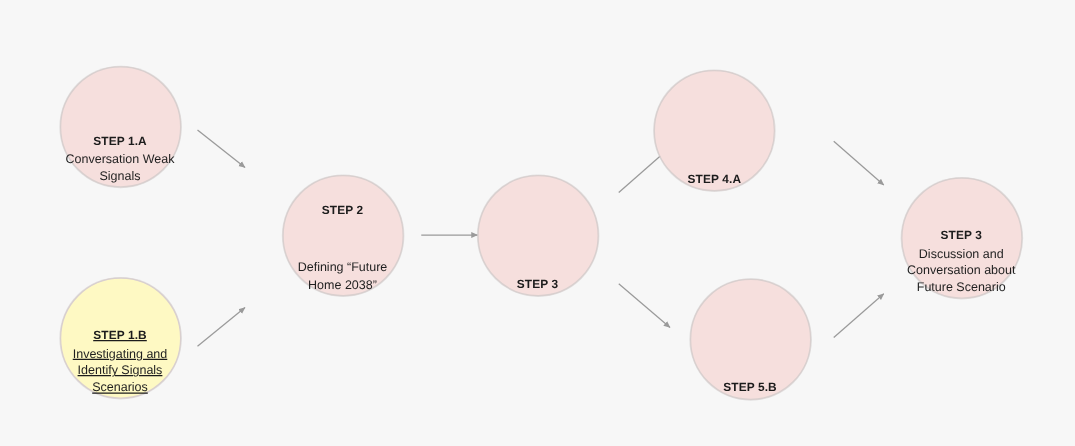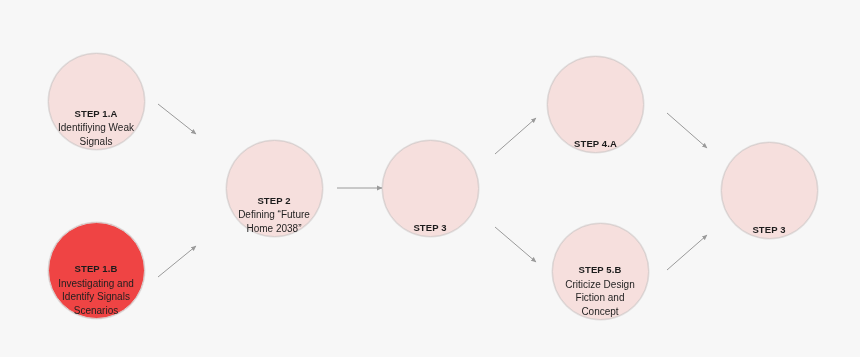--- a/index.html
+++ b/index.html
@@ -74,43 +74,43 @@
         <line x1="337" y1="188" x2="382" y2="188" stroke="#9a9a9a" stroke-width="1" marker-end="url(#arrowhead)"></line>
         <line x1="495" y1="154" x2="536" y2="118" stroke="#9a9a9a" stroke-width="1" marker-end="url(#arrowhead)"></line>
         <line x1="495" y1="227" x2="536" y2="262" stroke="#9a9a9a" stroke-width="1" marker-end="url(#arrowhead)"></line>
         <line x1="667" y1="113" x2="707" y2="148" stroke="#9a9a9a" stroke-width="1" marker-end="url(#arrowhead)"></line>
         <line x1="667" y1="270" x2="707" y2="235" stroke="#9a9a9a" stroke-width="1" marker-end="url(#arrowhead)"></line>
       </g>
   </svg>
   <div id="nodes-group">
       <div class="node" style="left: 47.5px; top: 52.5px; width: 97px; height: 97px; background: rgb(246, 223, 221); border-color: rgb(217, 207, 206); color: rgb(28, 28, 28);">
         <div class="step-label">STEP 1.A</div>
-        <div class="step-desc">Identifiying Weak
+        <div class="step-desc">Conversation Weak
 Signals</div>
       </div>
-      <div class="node" style="left: 47.5px; top: 221.5px; width: 97px; height: 97px; background: #ef4444; border-color: rgb(217, 207, 206); color: rgb(28, 28, 28);">
+      <div class="node" style="left: 47.5px; top: 221.5px; width: 97px; height: 97px; background: #fef9c3; border-color: rgb(217, 207, 206); color: rgb(28, 28, 28); text-decoration: underline;">
         <div class="step-label">STEP 1.B</div>
         <div class="step-desc">Investigating and
 Identify Signals
 Scenarios</div>
       </div>
-      <div class="node" style="left: 225.5px; top: 139.5px; width: 97px; height: 97px; background: rgb(246, 223, 221); border-color: rgb(217, 207, 206); color: rgb(28, 28, 28);">
+      <div class="node" style="left: 225.5px; top: 139.5px; width: 97px; height: 97px; background: rgb(246, 223, 221); border-color: rgb(217, 207, 206); color: rgb(28, 28, 28); gap: 32px;">
         <div class="step-label">STEP 2</div>
         <div class="step-desc">Defining “Future
 Home 2038”</div>
       </div>
       <div class="node" style="left: 381.5px; top: 139.5px; width: 97px; height: 97px; background: rgb(246, 223, 221); border-color: rgb(217, 207, 206); color: rgb(28, 28, 28);">
         <div class="step-label">STEP 3</div>
       </div>
-      <div class="node" style="left: 547px; top: 55.5px; width: 97px; height: 97px; background: rgb(246, 223, 221); border-color: rgb(217, 207, 206); color: rgb(28, 28, 28);">
+      <div class="node" style="left: 523px; top: 55.5px; width: 97px; height: 97px; background: rgb(246, 223, 221); border-color: rgb(217, 207, 206); color: rgb(28, 28, 28);">
         <div class="step-label">STEP 4.A</div>
       </div>
       <div class="node" style="left: 551.5px; top: 222.5px; width: 97px; height: 97px; background: rgb(246, 223, 221); border-color: rgb(217, 207, 206); color: rgb(28, 28, 28);">
         <div class="step-label">STEP 5.B</div>
-        <div class="step-desc">Criticize Design
-Fiction and
-Concept</div>
       </div>
       <div class="node" style="left: 720.5px; top: 141.5px; width: 97px; height: 97px; background: rgb(246, 223, 221); border-color: rgb(217, 207, 206); color: rgb(28, 28, 28);">
         <div class="step-label">STEP 3</div>
+        <div class="step-desc">Discussion and
+Conversation about
+Future Scenario</div>
       </div>
     </div>
 </div>
 
 </body></html>

